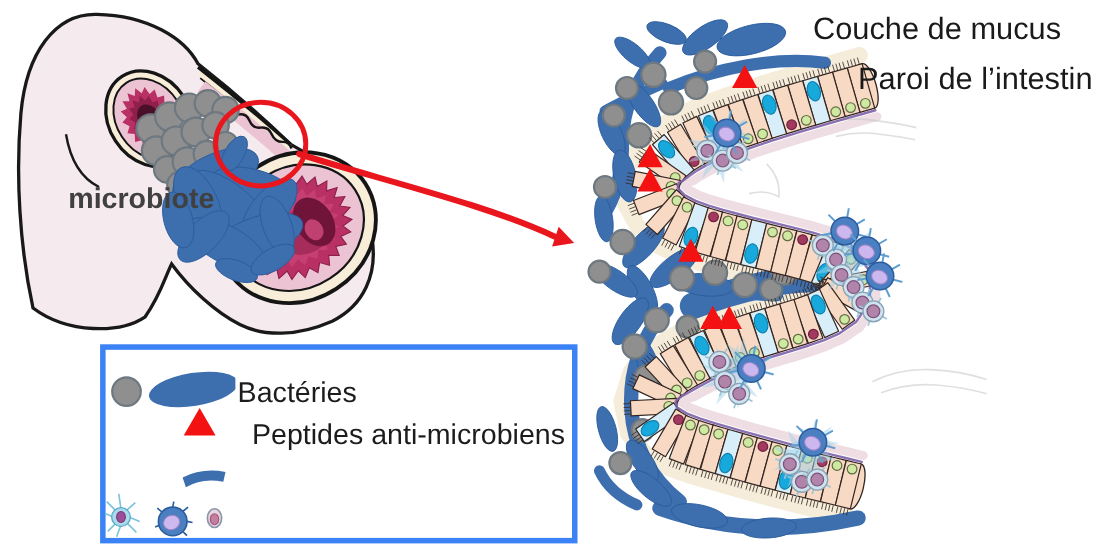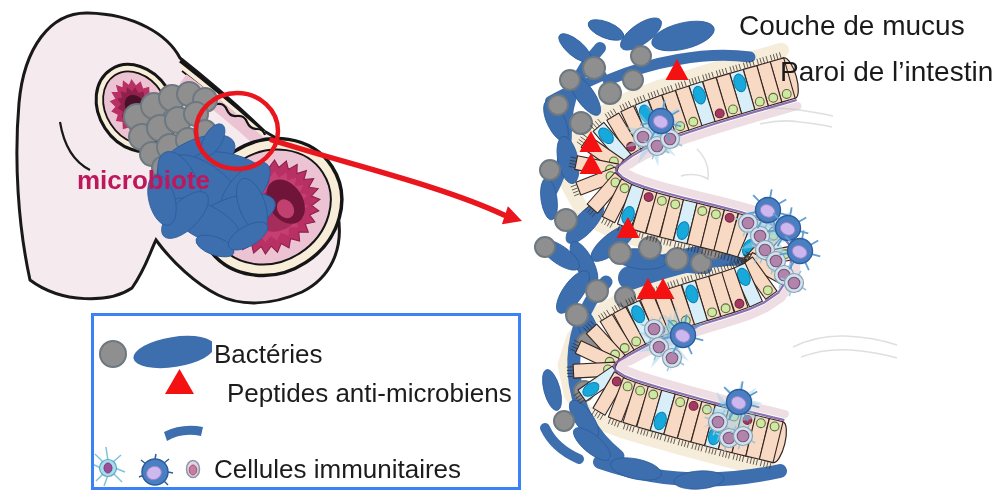--- a/index.html
+++ b/index.html
@@ -2,24 +2,24 @@
 <html><head>
 <meta charset="utf-8">
 <style>
   html,body{margin:0;padding:0;background:#fff;}
   .stage{position:relative;width:1008px;height:500px;background:#ffffff;overflow:hidden;
          font-family:"Liberation Sans",sans-serif;}
   #scene{position:absolute;left:0;top:0;}
   .title-label{position:absolute;color:#1a1a1a;font-size:28px;white-space:nowrap;}
   #lbl-couche{left:739px;top:10px;}
   #lbl-paroi{left:780px;top:56px;}
-  #lbl-microbiote{position:absolute;left:77px;top:165px;color:#be185d;font-weight:bold;
+  #lbl-microbiote{position:absolute;left:62px;top:165px;color:#404040;font-weight:bold;
                   font-size:26px;white-space:nowrap;}
   .legend-box{position:absolute;left:91px;top:313px;width:424px;height:171px;
-              border:3px solid #3b82f6;background:#fff;}
+              border:5px solid #3b82f6;background:#fff;}
   .lg-label{position:absolute;left:120px;font-size:26px;line-height:30px;color:#1c1c1c;white-space:nowrap;}
   #lg1{top:23px;} #lg2{top:62px;margin-left:13px;} #lg3{top:100px;} #lg4{top:138px;}
   .lg-glyphs{position:absolute;left:0;top:0;}
 </style>
 </head>
 <body>
 
 <div class="stage">
 
   <svg id="scene" width="1008" height="500" viewBox="0 0 1008 500">
@@ -747,15 +747,14 @@
             <line x1="50" y1="159" x2="45" y2="161"></line>
         </g>
         <circle cx="61" cy="156" r="13" fill="#4a80c2" stroke="#2b5c9e" stroke-width="1.5"></circle>
         <ellipse cx="60" cy="157" rx="7.5" ry="6.5" transform="rotate(-20 60 157)" fill="#cdb9ee" stroke="#9b82c8" stroke-width="1"></ellipse>
         <ellipse cx="99" cy="153" rx="6.5" ry="8.5" fill="#e6d4e0" stroke="#8a97a8" stroke-width="1.5"></ellipse>
         <ellipse cx="99" cy="154" rx="3.8" ry="5" fill="#c47fa0" stroke="#a05578" stroke-width="1"></ellipse>
       </g>
     </svg>
     <span class="lg-label" id="lg1">Bactéries</span>
     <span class="lg-label" id="lg2">Peptides anti-microbiens</span>
-    <span class="lg-label" id="lg4">Cellules immunitaires</span>
   </div>
 </div>
 
 </body></html>

